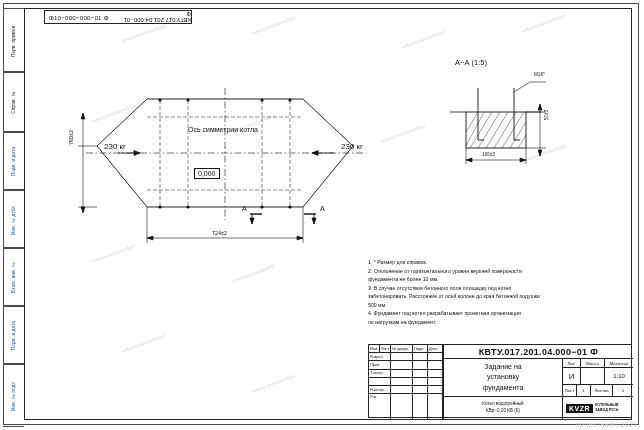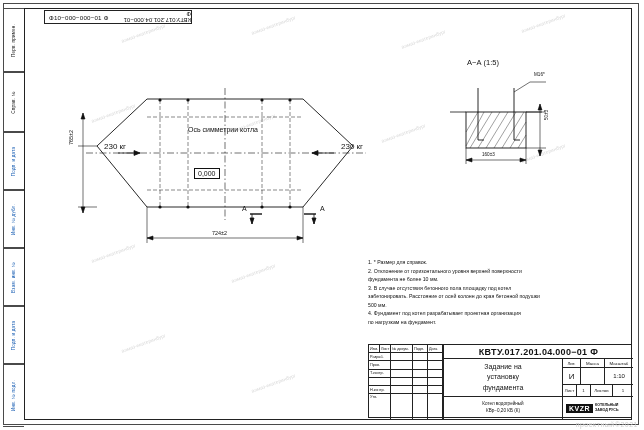--- a/index.html
+++ b/index.html
@@ -460,21 +460,21 @@
 
   <div class="lbl" style="left:188px; top:126px;">Ось симметрии котла</div>
   <div class="lbl boxed" style="left:194px; top:168px; font-size:7px;">0,000</div>
   <div class="lbl" style="left:104px; top:142px; font-size:8px;">230 кг</div>
   <div class="lbl" style="left:341px; top:142px; font-size:8px;">230 кг</div>
   <div class="lbl lbl-sm" style="left:212px; top:230px;">724±2</div>
   <div class="lbl lbl-sm" style="left:68px; top:145px; transform:rotate(-90deg); transform-origin:left top;">765±2</div>
   <div class="lbl" style="left:242px; top:205px; font-size:7px;">A</div>
   <div class="lbl" style="left:320px; top:205px; font-size:7px;">A</div>
 
-  <div class="sec-label" style="left:455px; top:58px;margin-left:12px;">А−А  (1:5)</div>
+  <div class="sec-label" style="left:455px; top:58px;">А−А  (1:5)</div>
   <div class="lbl lbl-xs" style="left:534px; top:72px;">M16*</div>
   <div class="lbl lbl-xs" style="left:482px; top:152px;">160±3</div>
   <div class="lbl lbl-xs" style="left:544px; top:120px; transform:rotate(-90deg); transform-origin:left top;">50±3</div>
 
   <div class="notes">
     <div>1.  * Размер для справок.</div>
     <div>2.  Отклонение от горизонтального уровня верхней поверхности</div>
     <div>фундамента не более 10 мм.</div>
     <div>3.  В случае отсутствия бетонного пола площадку под котел</div>
     <div>забетонировать.  Расстояние от осей колонн до края бетонной подушки</div>

